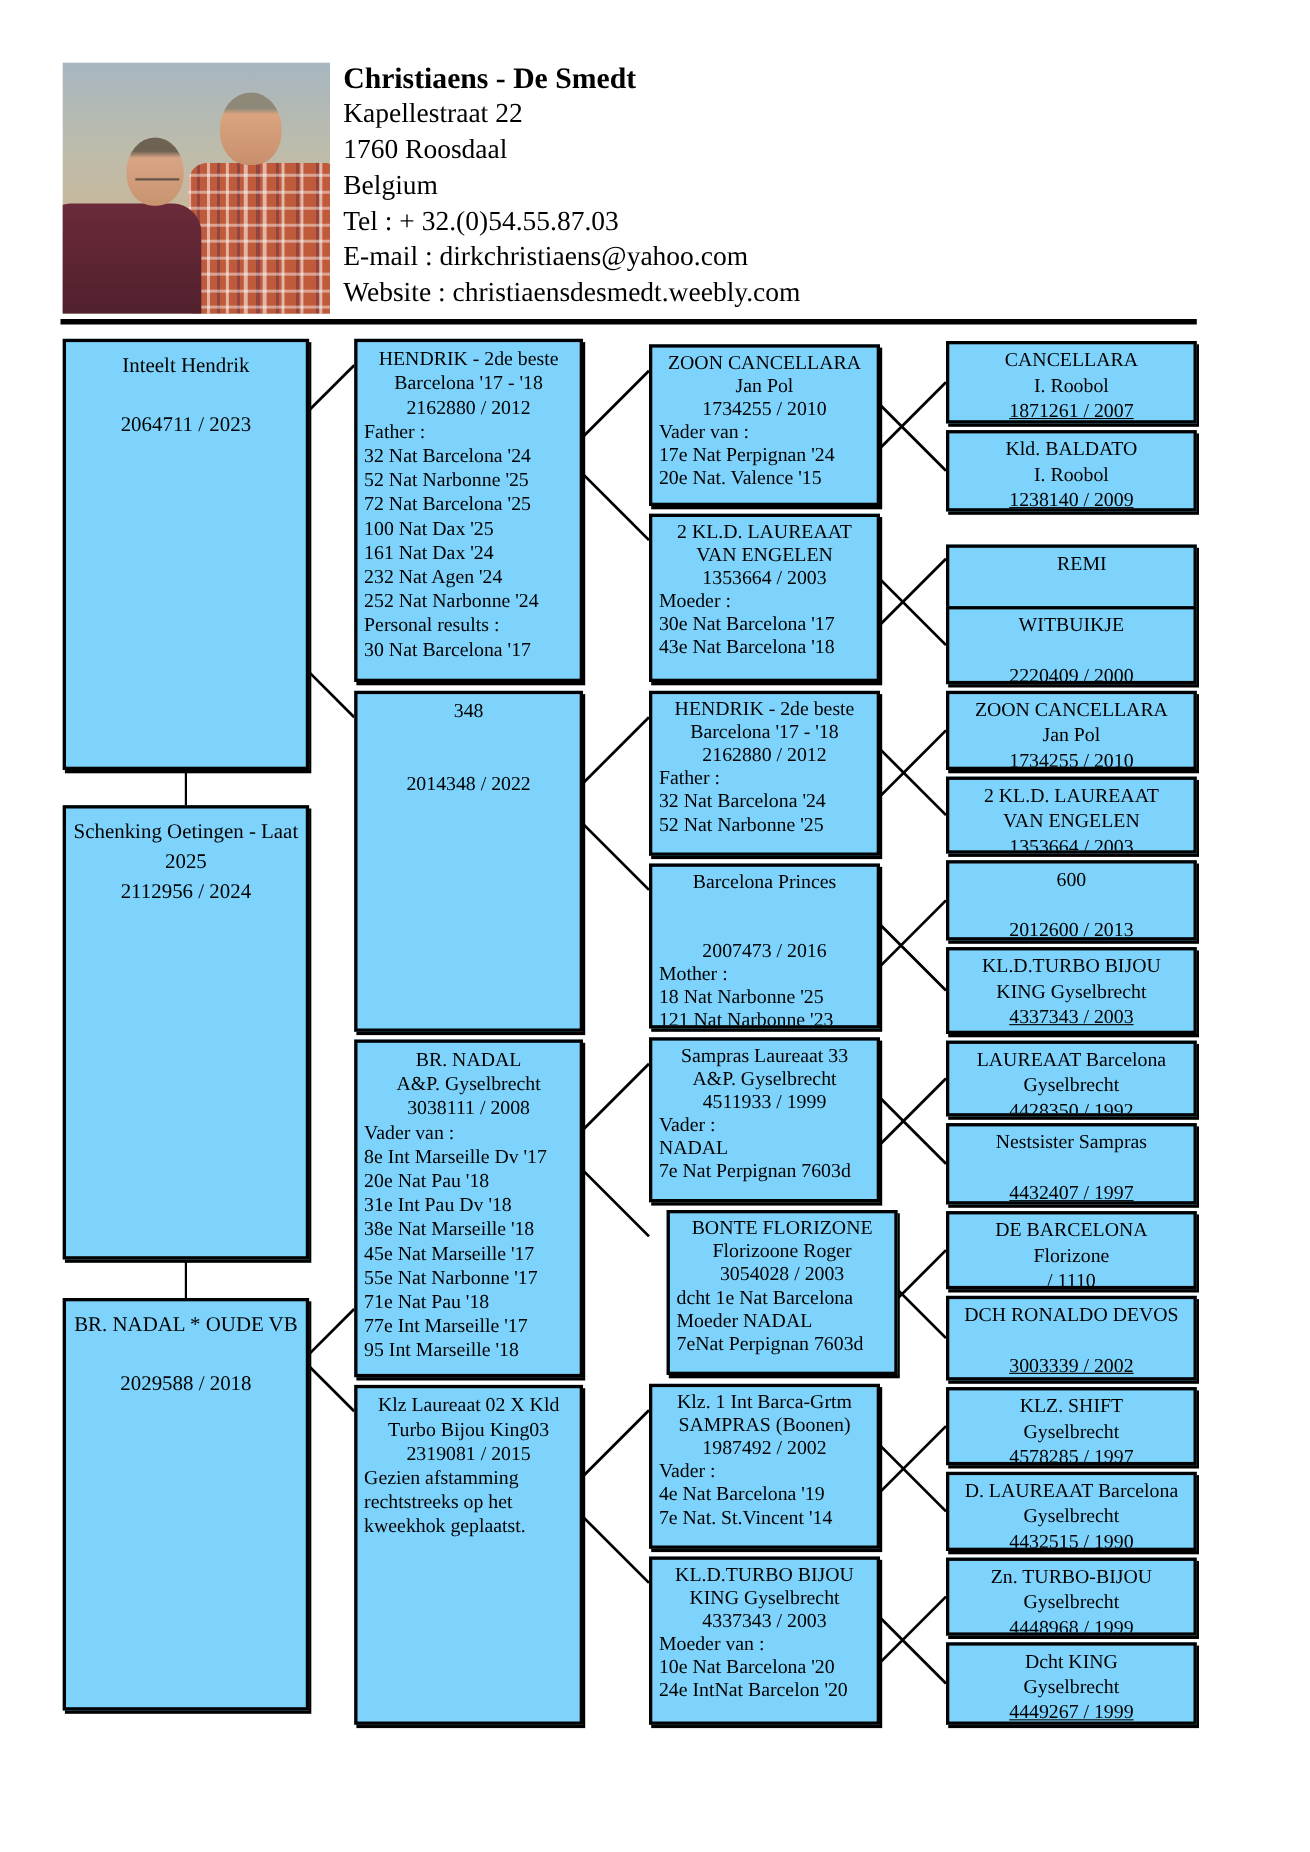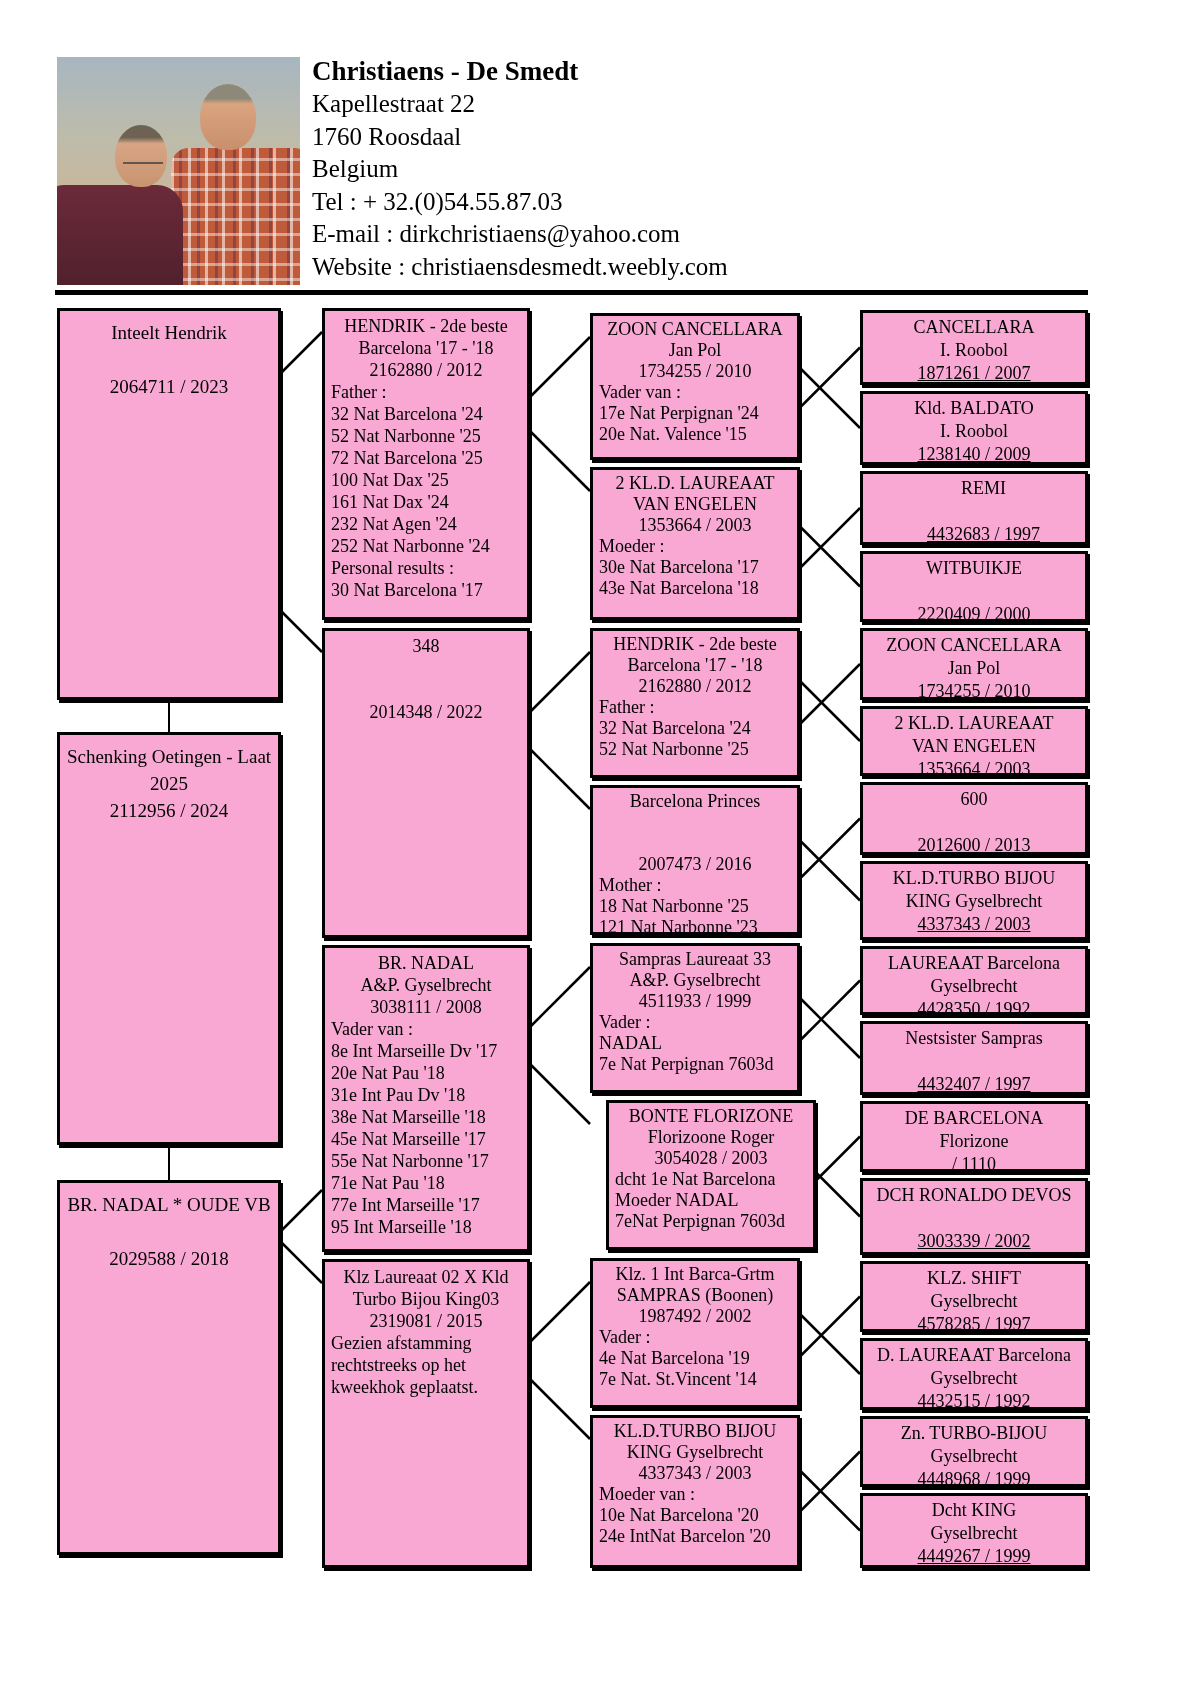--- a/index.html
+++ b/index.html
@@ -23,21 +23,21 @@
          background:linear-gradient(180deg,#6e6252 0 20%,#d8a585 30%,#c8936f 100%);}
   .ph-woman-glasses{position:absolute;left:27%;top:46%;width:40px;height:9px;
          border-top:2px solid rgba(45,45,45,.65);}
   .contact{position:absolute;left:312px;top:54px;width:720px;}
   .c-name{font-weight:bold;font-size:27px;line-height:34px;}
   .c-line{font-size:25px;line-height:32.5px;}
   .rule{position:absolute;left:55px;top:290px;width:1033px;height:5px;background:#000;}
 
   
   #connectors{position:absolute;left:0;top:0;width:1191px;height:1684px;}
-  .box{position:absolute;box-sizing:border-box;border:3px solid #000;background:#f9a8d4;
+  .box{position:absolute;box-sizing:border-box;border:3px solid #000;background:#7dd3fc;
        box-shadow:2px 3px 0 #000;overflow:hidden;}
   .ln{white-space:nowrap;}
   .ln.t,.ln.ring{text-align:center;}
   .ln.d{text-align:left;}
   .ring.u{text-decoration:underline;}
   .g1{font-size:19px;line-height:27px;padding:8px 3px 0;}
   .g2{font-size:18px;line-height:22px;padding:4px 6px 0;}
   .g3{font-size:18px;line-height:21px;padding:3px 6px 0;}
   .g4{font-size:18px;line-height:23px;padding:3px 5px 0;}
 </style>
@@ -227,21 +227,21 @@
       <div class="box g4" style="left: 860px; top: 310px; width: 228px; height: 75px;">
         <div class="ln t">CANCELLARA</div>
         <div class="ln t">I. Roobol</div>
         <div class="ln ring u">1871261 / 2007</div>
       </div>
       <div class="box g4" style="left: 860px; top: 391px; width: 228px; height: 74px;">
         <div class="ln t">Kld. BALDATO</div>
         <div class="ln t">I. Roobol</div>
         <div class="ln ring u">1238140 / 2009</div>
       </div>
-      <div class="box g4" style="left: 860px; top: 471px; width: 228px; height: 74px; padding-left: 24px;">
+      <div class="box g4" style="left: 860px; top: 495px; width: 228px; height: 74px; padding-left: 24px;">
         <div class="ln t">REMI</div>
         <div class="ln gap">&nbsp;</div>
         <div class="ln ring u">4432683 / 1997</div>
       </div>
       <div class="box g4" style="left: 860px; top: 551px; width: 228px; height: 71px;">
         <div class="ln t">WITBUIKJE</div>
         <div class="ln gap">&nbsp;</div>
         <div class="ln ring u">2220409 / 2000</div>
       </div>
       <div class="box g4" style="left: 860px; top: 628px; width: 228px; height: 72px;">
@@ -285,21 +285,21 @@
         <div class="ln ring u">3003339 / 2002</div>
       </div>
       <div class="box g4" style="left: 860px; top: 1261px; width: 228px; height: 71px;">
         <div class="ln t">KLZ. SHIFT</div>
         <div class="ln t">Gyselbrecht</div>
         <div class="ln ring u">4578285 / 1997</div>
       </div>
       <div class="box g4" style="left: 860px; top: 1338px; width: 228px; height: 72px;">
         <div class="ln t">D. LAUREAAT Barcelona</div>
         <div class="ln t">Gyselbrecht</div>
-        <div class="ln ring u">4432515 / 1992</div>
+        <div class="ln ring u">4432515 / 1990</div>
       </div>
       <div class="box g4" style="left: 860px; top: 1416px; width: 228px; height: 71px;">
         <div class="ln t">Zn. TURBO-BIJOU</div>
         <div class="ln t">Gyselbrecht</div>
         <div class="ln ring u">4448968 / 1999</div>
       </div>
       <div class="box g4" style="left: 860px; top: 1493px; width: 228px; height: 75px;">
         <div class="ln t">Dcht KING</div>
         <div class="ln t">Gyselbrecht</div>
         <div class="ln ring u">4449267 / 1999</div>

